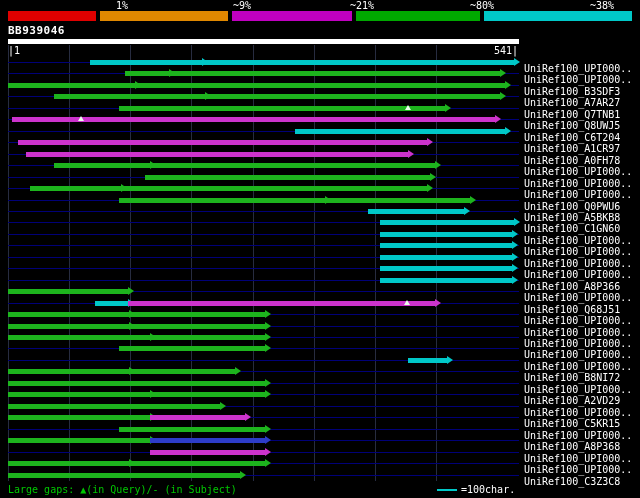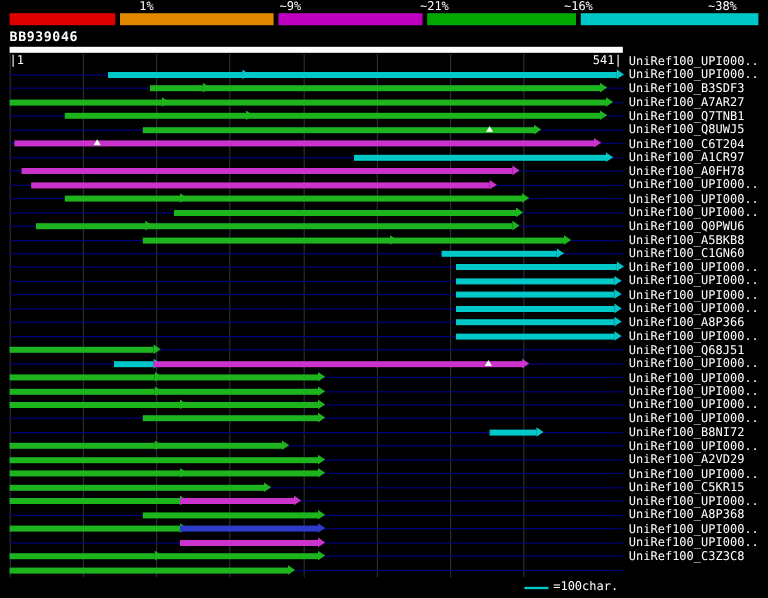--- a/index.html
+++ b/index.html
@@ -13,39 +13,39 @@
   .ruler-left{position:absolute;left:8px;top:45px;font-size:10px}
   .ruler-right{position:absolute;left:494px;top:45px;font-size:10px}
   .grid{position:absolute;left:0;top:45px;width:640px;height:436px}
   .gridline{position:absolute;top:0;width:1px;height:100%;background:#272c40}
   .plot{position:absolute;left:8px;top:57px;width:512px;height:424px}
   .row{position:absolute;left:0;width:512px}
   .baseline{position:absolute;left:0;top:5px;width:511px;height:1px}
   .seg{position:absolute;top:3px;height:5px}
   .arrow{position:absolute;top:1px;width:0;height:0;border-top:4px solid transparent;border-bottom:4px solid transparent;border-left:6px solid #fff}
   .gapmark{position:absolute;top:2px;width:0;height:0;border-left:3px solid transparent;border-right:3px solid transparent;border-bottom:5px solid #eaffea}
-  .labels{position:absolute;left:524px;top:46px;width:116px;height:424px}
+  .labels{position:absolute;left:524px;top:63px;width:116px;height:424px}
   .rowlabel{position:absolute;left:0;font-size:10px;line-height:11.4px;white-space:nowrap;color:#fff;cursor:pointer}
   .footer-gaps{position:absolute;left:8px;top:484px;font-size:10px;color:#00c800}
   .scale-line{position:absolute;left:437px;top:489px;width:20px;height:2px;background:#00c8c8}
   .scale-text{position:absolute;left:461px;top:484px;font-size:10px;color:#fff}
 </style>
 </head>
 <body>
 
 <div class="screen">
   <div id="key">
       <div class="keyseg" style="left: 8px; width: 88px; background: rgb(224, 0, 0);"></div>
       <div class="keylabel" style="left: 122px;">1%</div>
       <div class="keyseg" style="left: 100px; width: 128px; background: rgb(224, 136, 0);"></div>
       <div class="keylabel" style="left: 242px;">~9%</div>
       <div class="keyseg" style="left: 232px; width: 120px; background: rgb(192, 0, 192);"></div>
       <div class="keylabel" style="left: 362px;">~21%</div>
       <div class="keyseg" style="left: 356px; width: 124px; background: rgb(0, 168, 0);"></div>
-      <div class="keylabel" style="left: 482px;">~16%</div>
+      <div class="keylabel" style="left: 482px;">~80%</div>
       <div class="keyseg" style="left: 484px; width: 148px; background: rgb(0, 200, 200);"></div>
       <div class="keylabel" style="left: 602px;">~38%</div>
     </div>
 
   <div class="title">BB939046</div>
   <div class="querybar"></div>
   <div class="ruler-left">|1</div>
   <div class="ruler-right">541|</div>
 
   <div class="grid" id="grid">
@@ -313,15 +313,16 @@
       <div class="rowlabel" style="top: 332.324px; height: 11.4595px;">UniRef100_A2VD29</div>
       <div class="rowlabel" style="top: 343.784px; height: 11.4595px;">UniRef100_UPI000..</div>
       <div class="rowlabel" style="top: 355.243px; height: 11.4595px;">UniRef100_C5KR15</div>
       <div class="rowlabel" style="top: 366.703px; height: 11.4595px;">UniRef100_UPI000..</div>
       <div class="rowlabel" style="top: 378.162px; height: 11.4595px;">UniRef100_A8P368</div>
       <div class="rowlabel" style="top: 389.622px; height: 11.4595px;">UniRef100_UPI000..</div>
       <div class="rowlabel" style="top: 401.081px; height: 11.4595px;">UniRef100_UPI000..</div>
       <div class="rowlabel" style="top: 412.541px; height: 11.4595px;">UniRef100_C3Z3C8</div>
     </div>
 
+  <div class="footer-gaps">Large gaps: ▲(in Query)/- (in Subject)</div>
   <div class="scale-line"></div>
   <div class="scale-text">=100char.</div>
 </div>
 
 </body></html>

